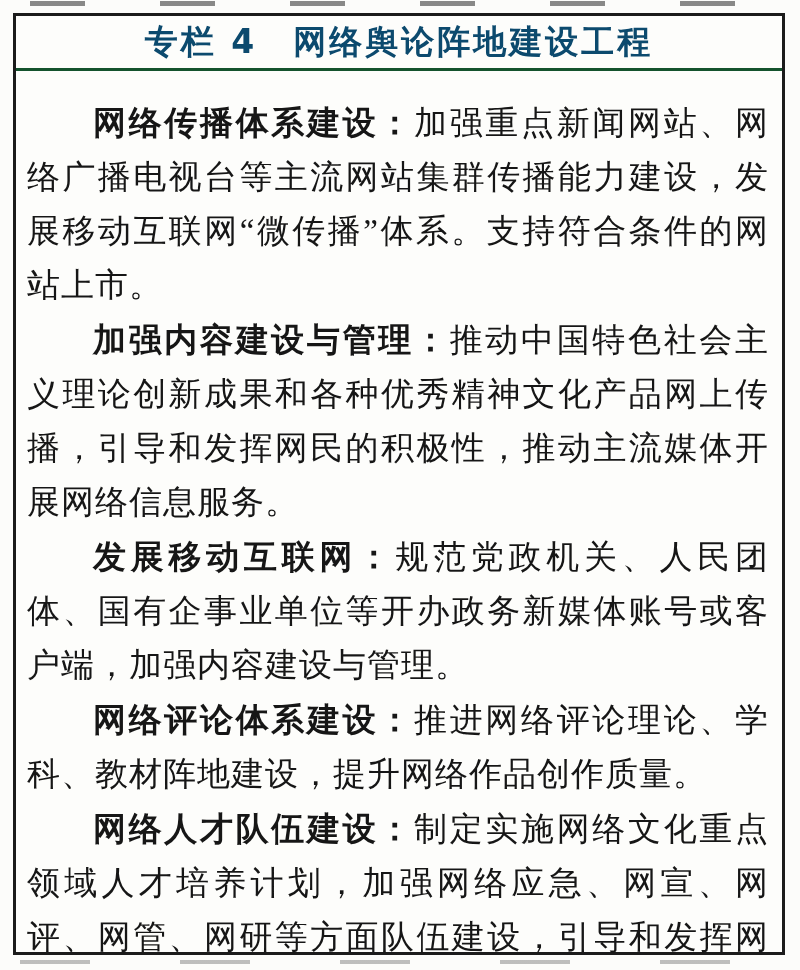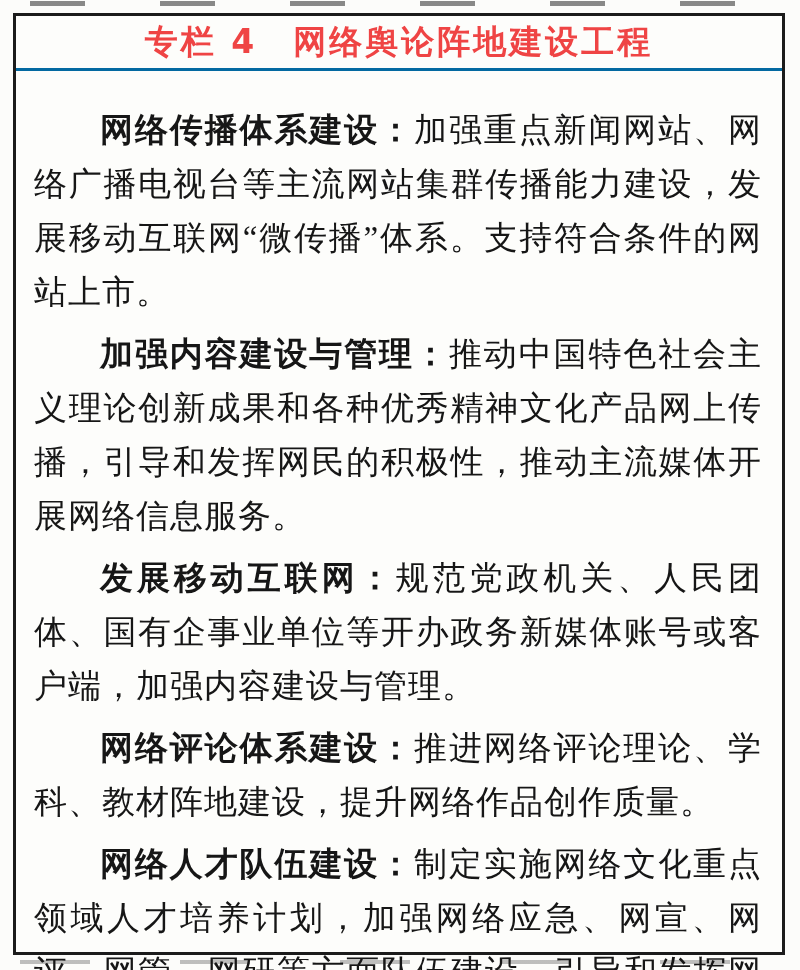--- a/index.html
+++ b/index.html
@@ -40,41 +40,41 @@
     top: 13px;
     width: 772px;
     height: 942px;
     box-sizing: border-box;
     border: 3px solid #1b1b1b;
     background: #fdfdfb;
   }
   .panel-title {
     height: 55px;
     box-sizing: border-box;
-    border-bottom: 3px solid #0369a1;
+    border-bottom: 3px solid #14532d;
     display: flex;
     align-items: center;
     justify-content: center;
     font-family: "DejaVu Sans", "Liberation Sans", sans-serif;
     font-weight: bold;
     font-size: 33px;
     letter-spacing: 3px;
-    color: #ef4444;
+    color: #0c4a6e;
     white-space: nowrap;
   }
   .panel-body {
     padding: 24px 12px 0 10px;
     font-size: 33px;
     line-height: 54px;
     text-align: justify;
     text-justify: inter-ideograph;
     letter-spacing: 1px;
   }
   .panel-body p {
-    margin: 8px;
+    margin: 1px;
     text-indent: 2em;
   }
   .lead {
     font-weight: bold;
   }
 </style>
 </head>
 <body>
 
 <div class="scan-marks-top"></div>

